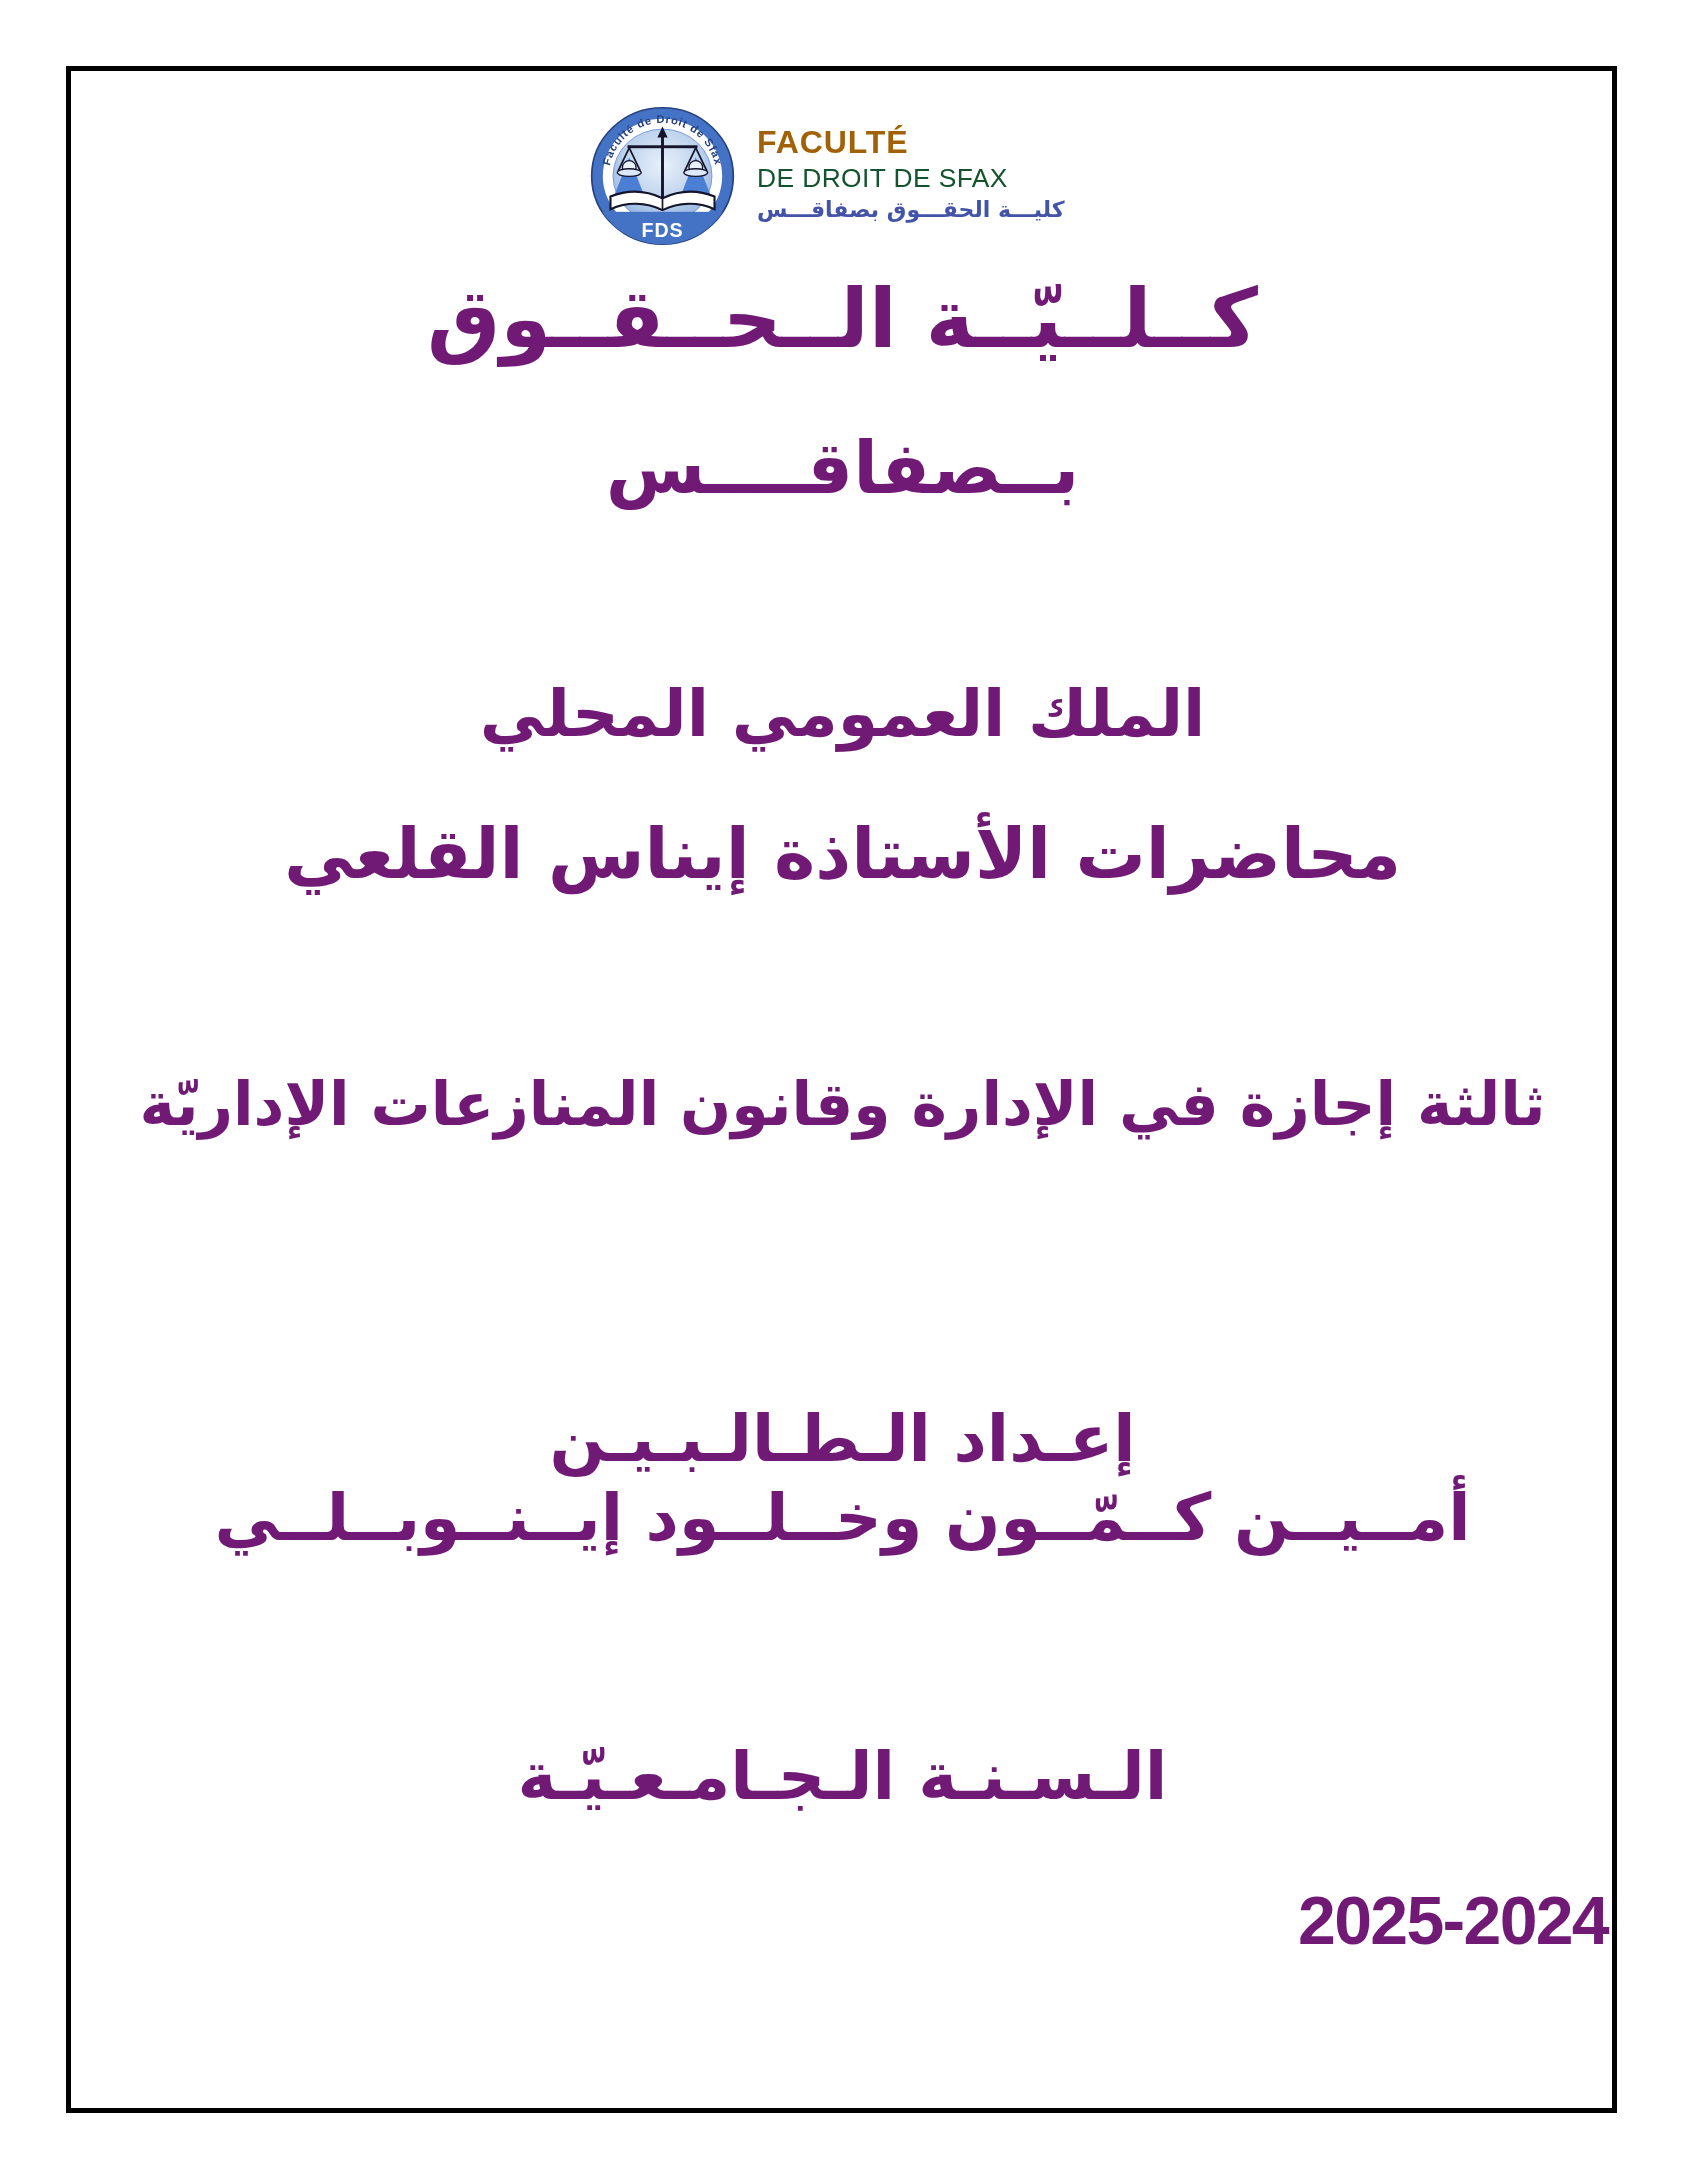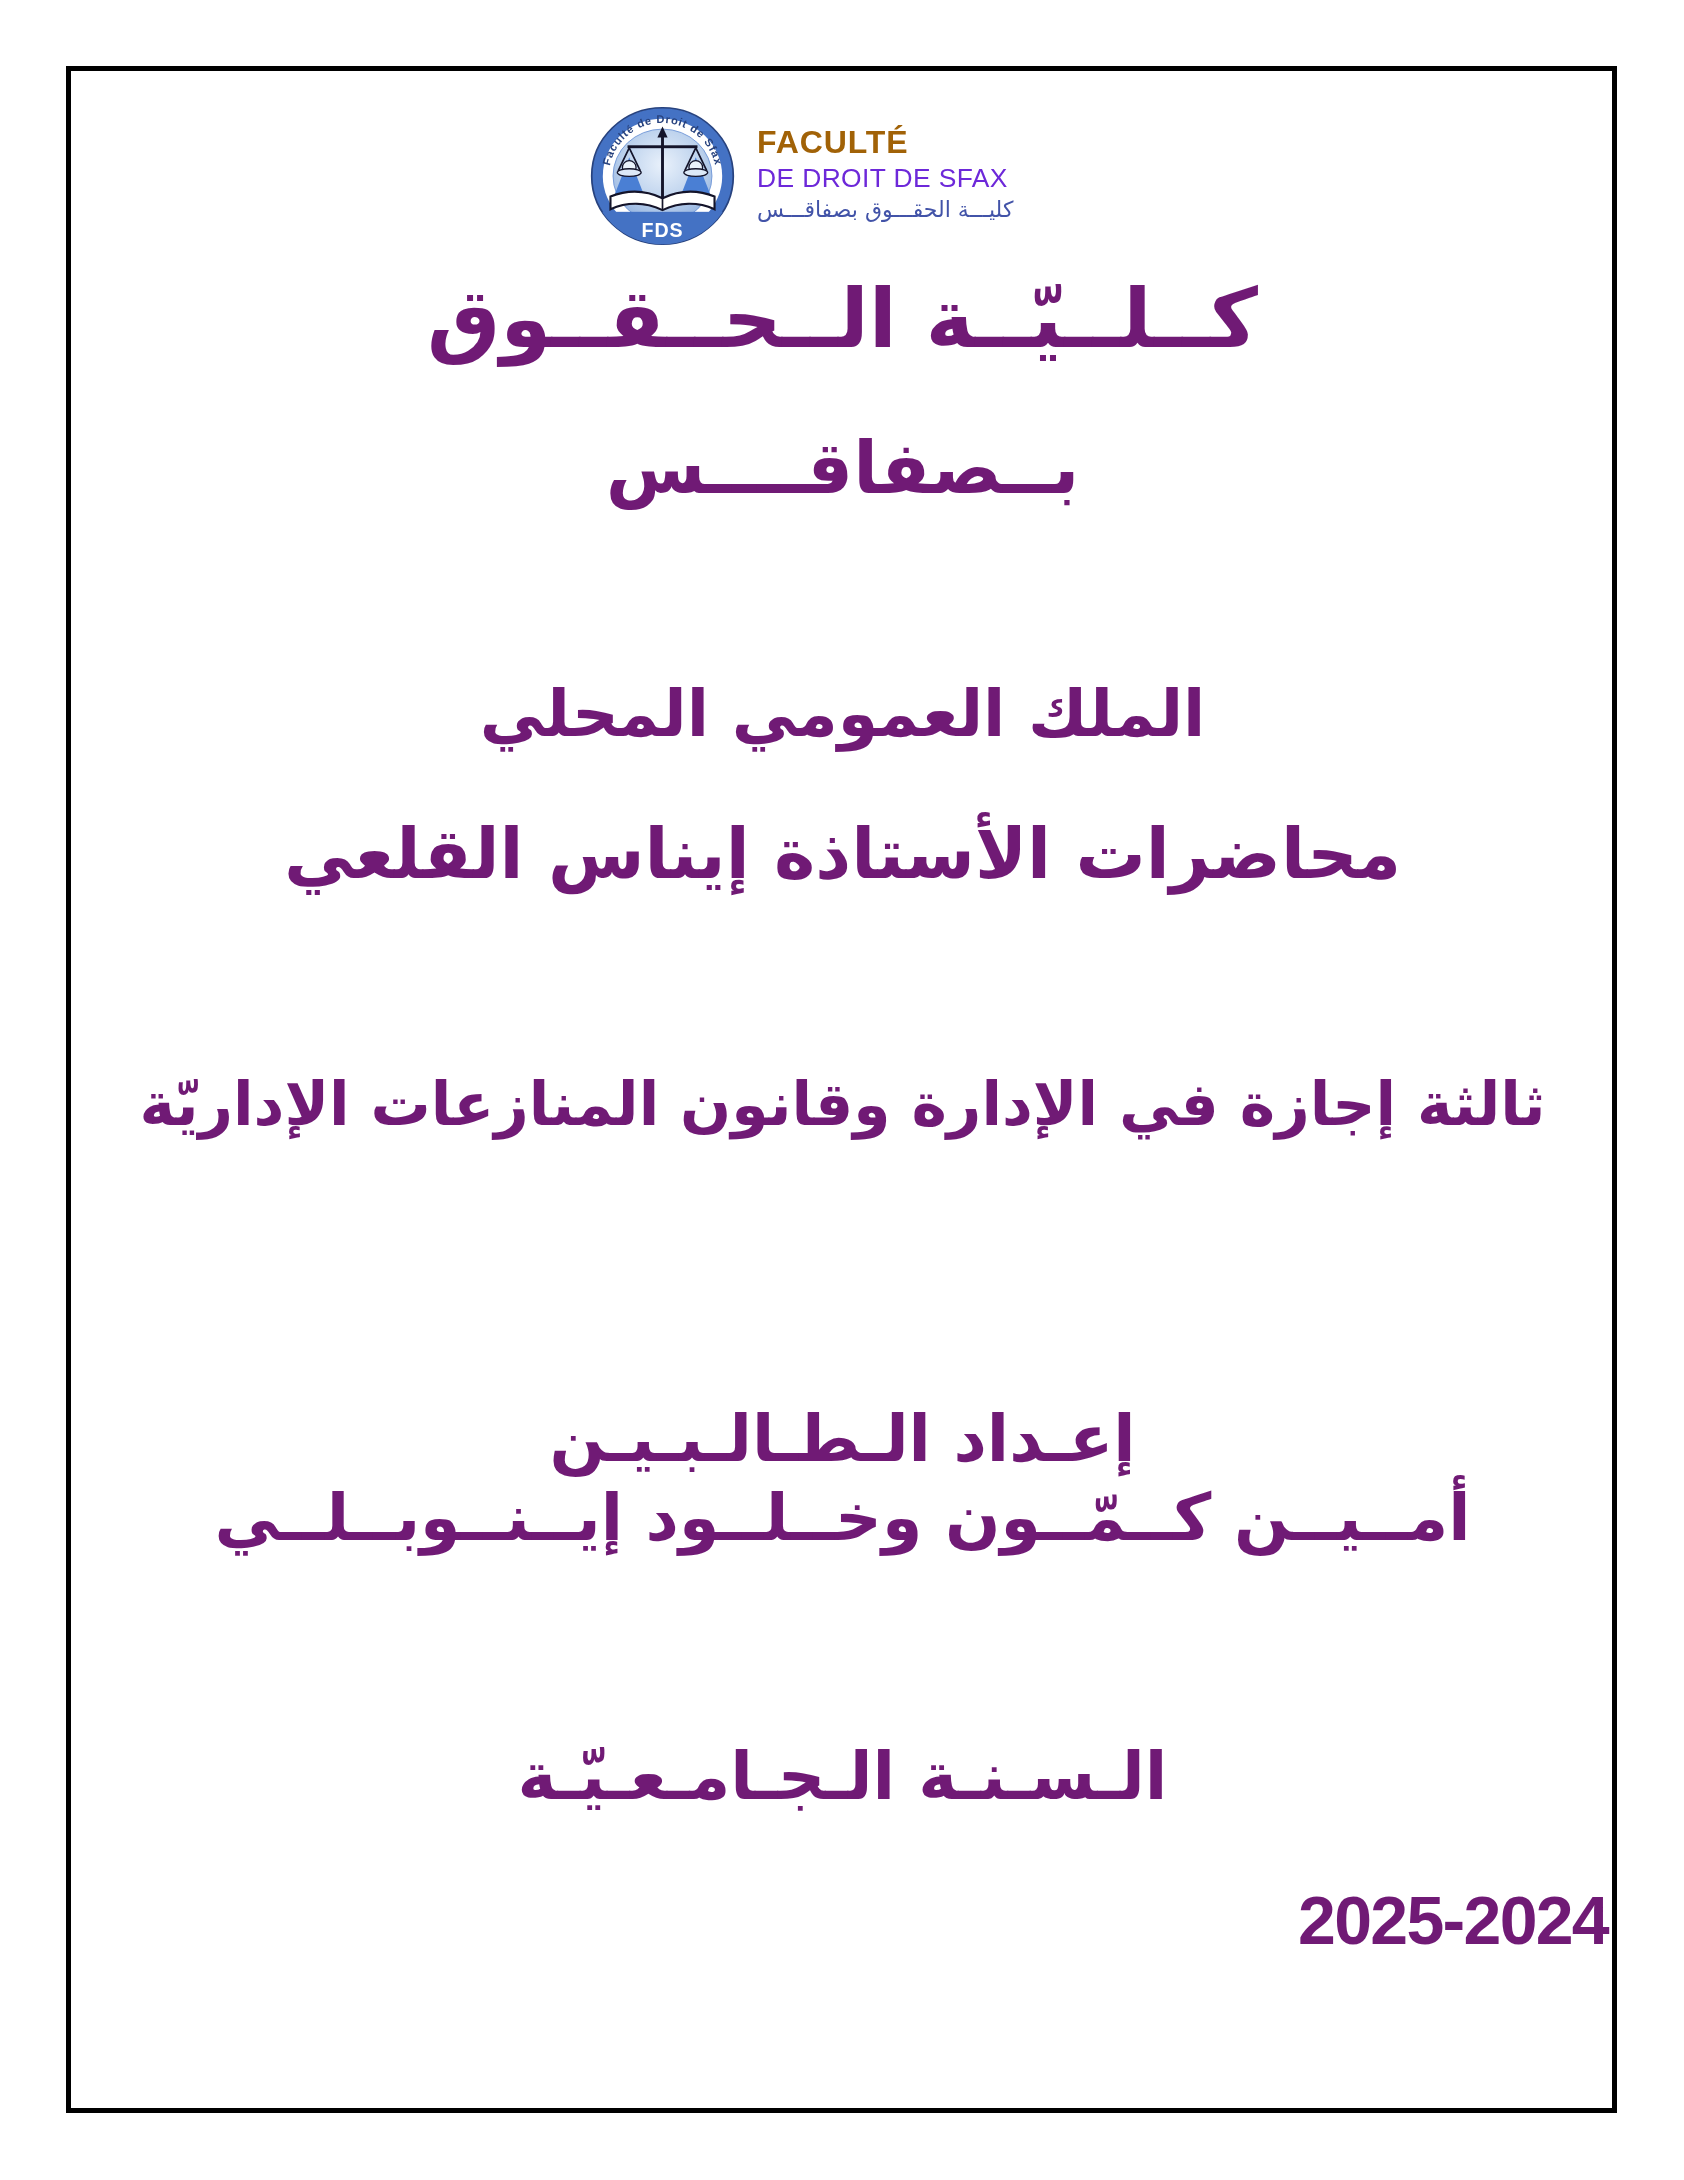--- a/index.html
+++ b/index.html
@@ -27,21 +27,21 @@
   .wordmark { padding-top: 20.4px; font-family: "Liberation Sans", sans-serif; }
   .wm-line1 {
     font-size: 32px; font-weight: bold; letter-spacing: 0.9px; line-height: 1.0;
   }
   .wm-line2 {
     font-size: 26.4px; font-weight: normal; letter-spacing: 0.4px; margin-top: 6.8px; line-height: 1.0;
   }
   .wm-line3 {
     direction: rtl; text-align: left;
     font-family: "DejaVu Sans", sans-serif;
-    font-size: 22px; font-weight: normal; margin-top: 6.8px; line-height: 1.1;
+    font-size: 22px; font-weight: bold; margin-top: 6.8px; line-height: 1.1;
   }
   .cover-line {
     position: absolute;
     left: 77px; right: 77px;
     text-align: center;
     direction: rtl;
     color: #701a75;
     font-weight: bold;
     white-space: nowrap;
   }
@@ -106,21 +106,21 @@
         <path d="M24,106 C44,98 66,99 85,108 C104,99 126,98 146,106 L146,121 C126,112 104,113 85,122 C66,113 44,112 24,121 Z" fill="#ffffff" stroke="#14142a" stroke-width="2.5"></path>
         <line x1="85" y1="108" x2="85" y2="122" stroke="#14142a" stroke-width="2"></line>
       </g>
 
       <rect x="2" y="124" width="166" height="40" fill="#4472c4" clip-path="url(#clipOuter)"></rect>
       <text x="85" y="153" text-anchor="middle" font-family="Liberation Sans, sans-serif" font-size="23" font-weight="bold" fill="#ffffff" letter-spacing="1">FDS</text>
     </svg>
 
     <div class="wordmark">
       <div class="wm-line1" style="color:#a16207">FACULTÉ</div>
-      <div class="wm-line2" style="color:#6d28d9">DE DROIT DE SFAX</div>
+      <div class="wm-line2" style="color:#14532d">DE DROIT DE SFAX</div>
       <div class="wm-line3" style="color:#4253a8">كليـــة الحقـــوق بصفاقـــس</div>
     </div>
   </div>
 
   <div class="cover-line l1">كــلــيّــة الــحــقــوق</div>
   <div class="cover-line l2">بــصفاقــــس</div>
   <div class="cover-line l3">الملك العمومي المحلي</div>
   <div class="cover-line l4">محاضرات الأستاذة إيناس القلعي</div>
   <div class="cover-line l5">ثالثة إجازة في الإدارة وقانون المنازعات الإداريّة</div>
   <div class="cover-line l6">إعـداد الـطـالـبـيـن</div>

